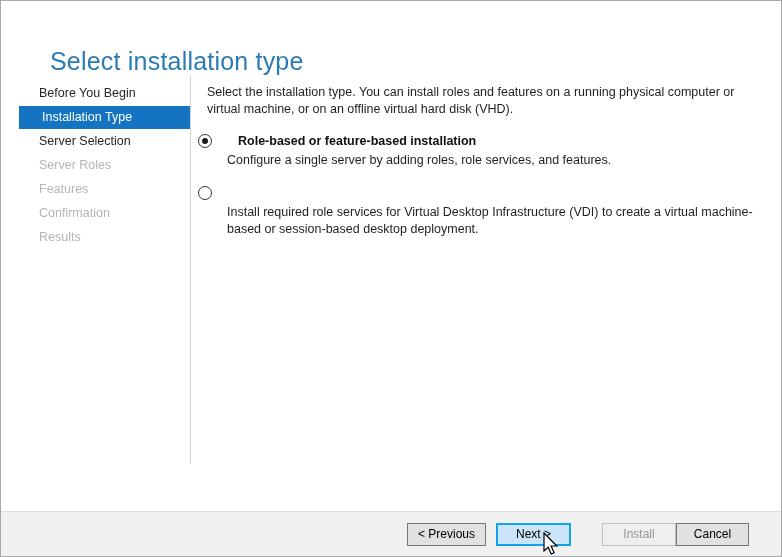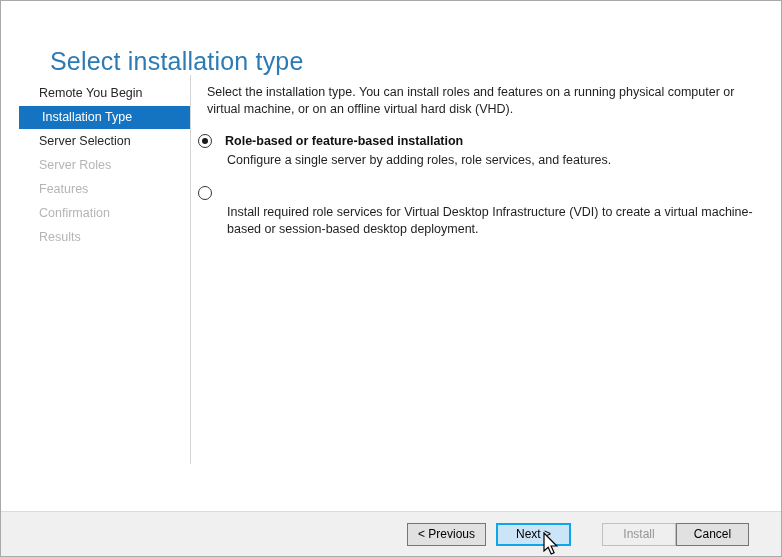--- a/index.html
+++ b/index.html
@@ -57,21 +57,21 @@
   .nav-item {
     height: 23px; line-height: 23px; margin: 1px 0 1px 18px;
     padding-left: 20px; font-size: 12.5px; color: #262626;
     cursor: default; white-space: nowrap;
   }
   .nav-item.selected { background: #1474c2; color: #ffffff; padding-left: 23px; }
   .nav-item.disabled { color: #b5b5b5; }
   .content { flex: 1 1 auto; padding: 9px 26px 0 16px; }
   .intro { font-size: 12.5px; line-height: 16.5px; color: #1f1f1f; max-width: 566px; }
   .option { margin-top: 17px; }
-  .option-head { display: flex; align-items: center; gap: 13px; margin-left: -9px; cursor: default; }
+  .option-head { display: flex; align-items: center; gap: 26px; margin-left: -9px; cursor: default; }
   .radio {
     width: 14px; height: 14px; flex: 0 0 14px; border-radius: 50%;
     border: 1px solid #333333; background: #ffffff; position: relative;
   }
   .radio.checked::after {
     content: ""; position: absolute; left: 3px; top: 3px;
     width: 6px; height: 6px; border-radius: 50%; background: #1a1a1a;
   }
   .option-label { font-size: 12.5px; font-weight: bold; color: #111111; }
   .option-desc {
@@ -104,21 +104,21 @@
 
 <div class="window">
 
 
   <div class="header">
     <div class="page-title">Select installation type</div>
   </div>
 
   <div class="main">
     <div class="nav">
-      <div class="nav-item">Remote You Begin</div>
+      <div class="nav-item">Before You Begin</div>
       <div class="nav-item selected">Installation Type</div>
       <div class="nav-item">Server Selection</div>
       <div class="nav-item disabled">Server Roles</div>
       <div class="nav-item disabled">Features</div>
       <div class="nav-item disabled">Confirmation</div>
       <div class="nav-item disabled">Results</div>
     </div>
 
     <div class="content">
       <div class="intro">Select the installation type. You can install roles and features on a running physical computer or virtual machine, or on an offline virtual hard disk (VHD).</div>

